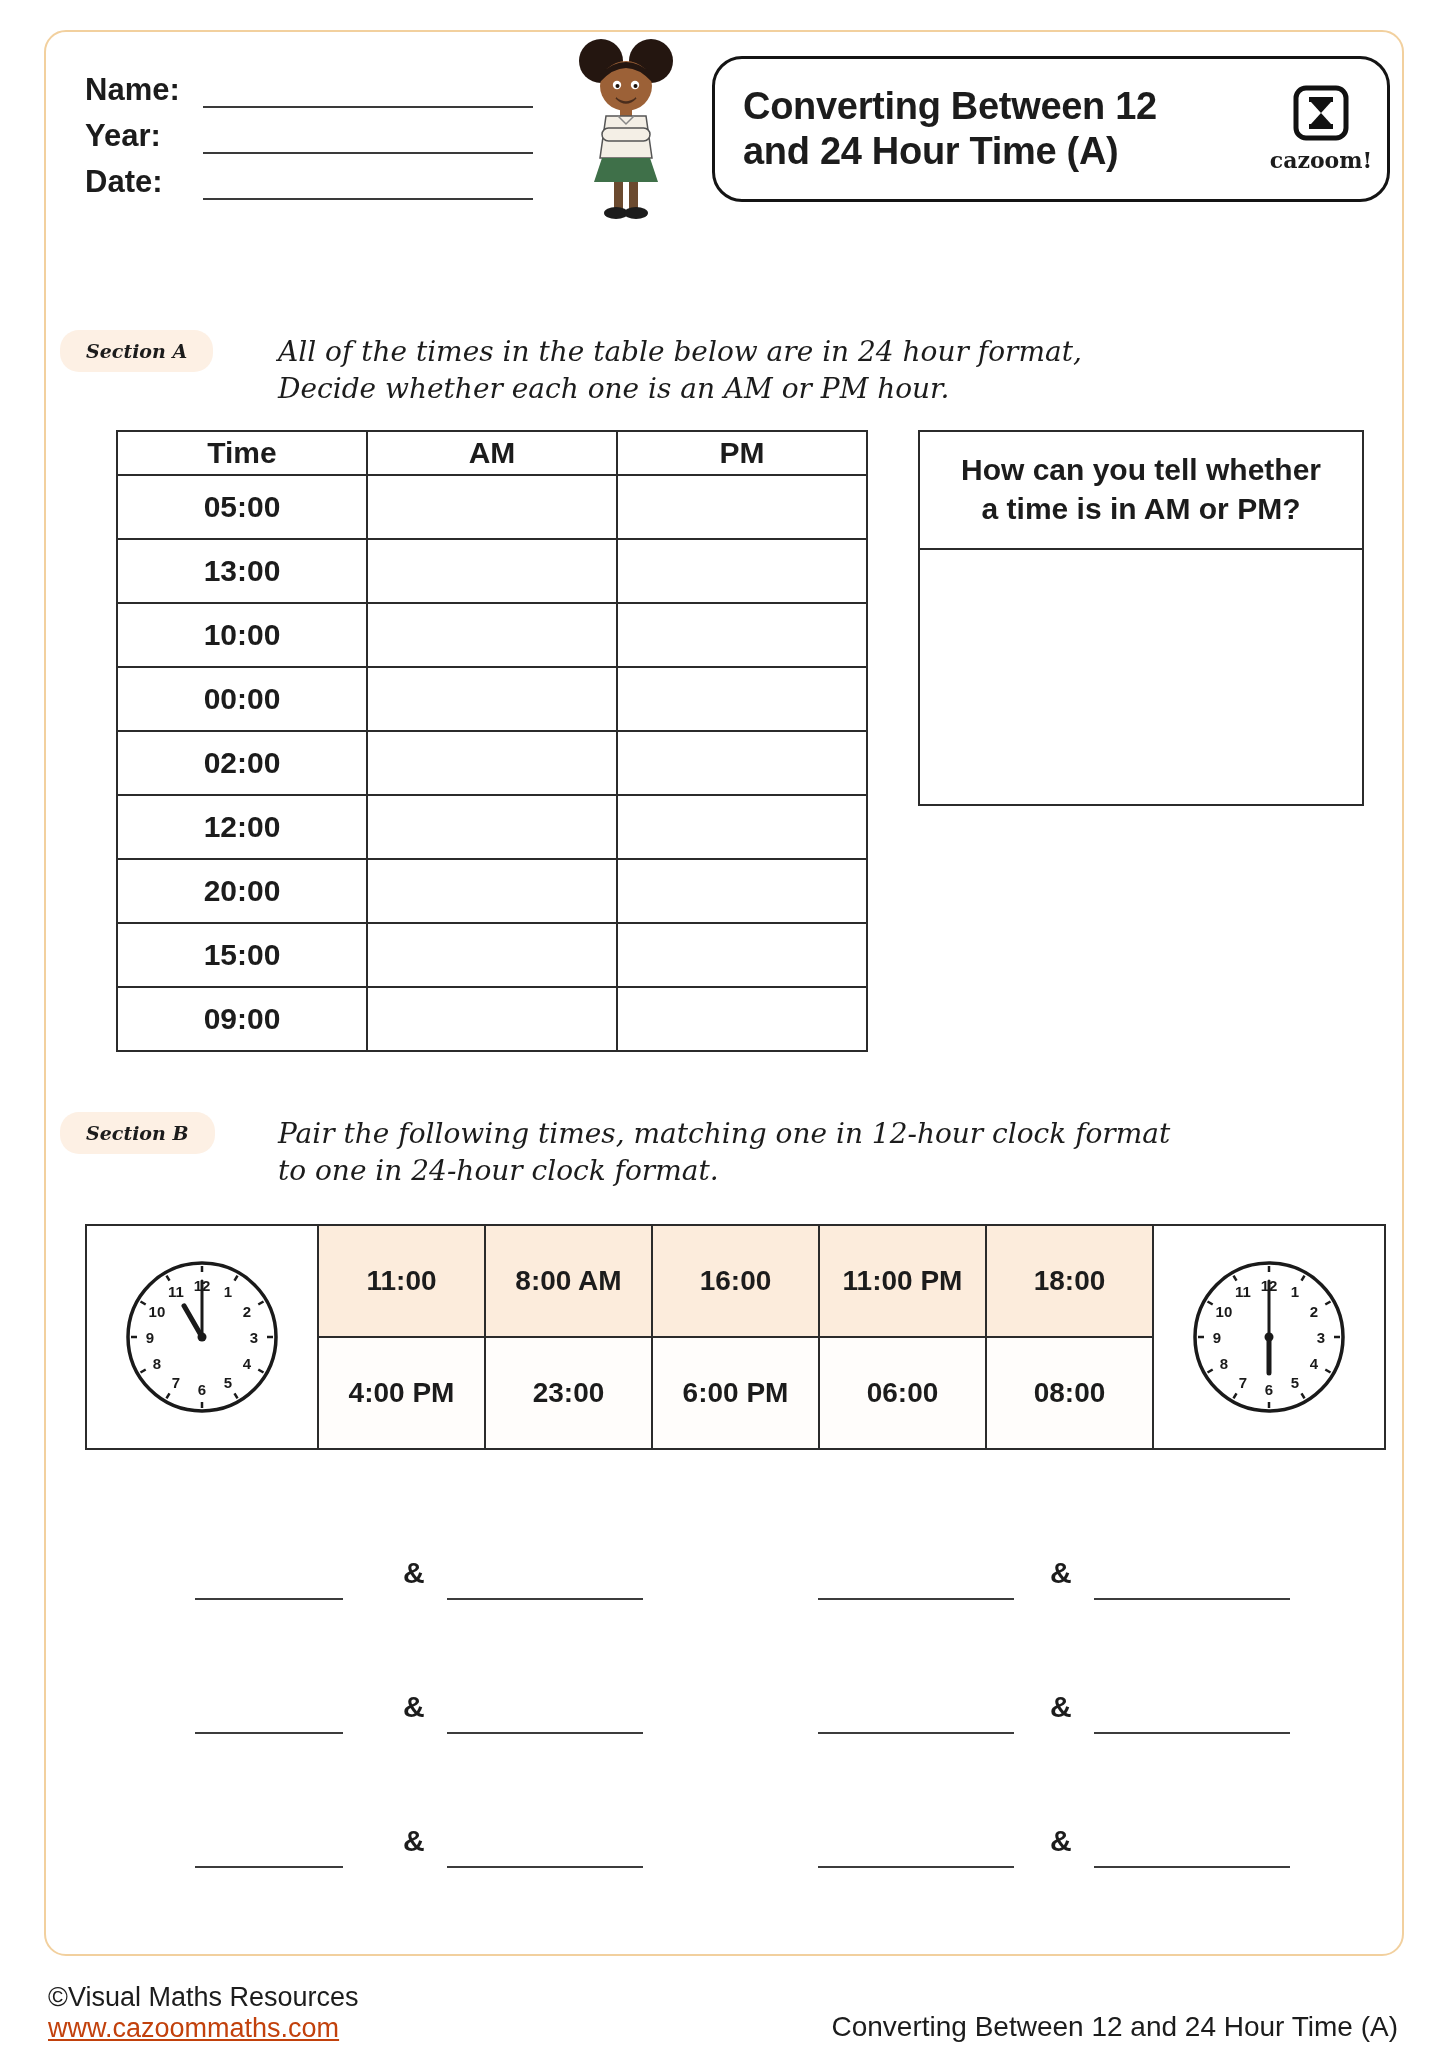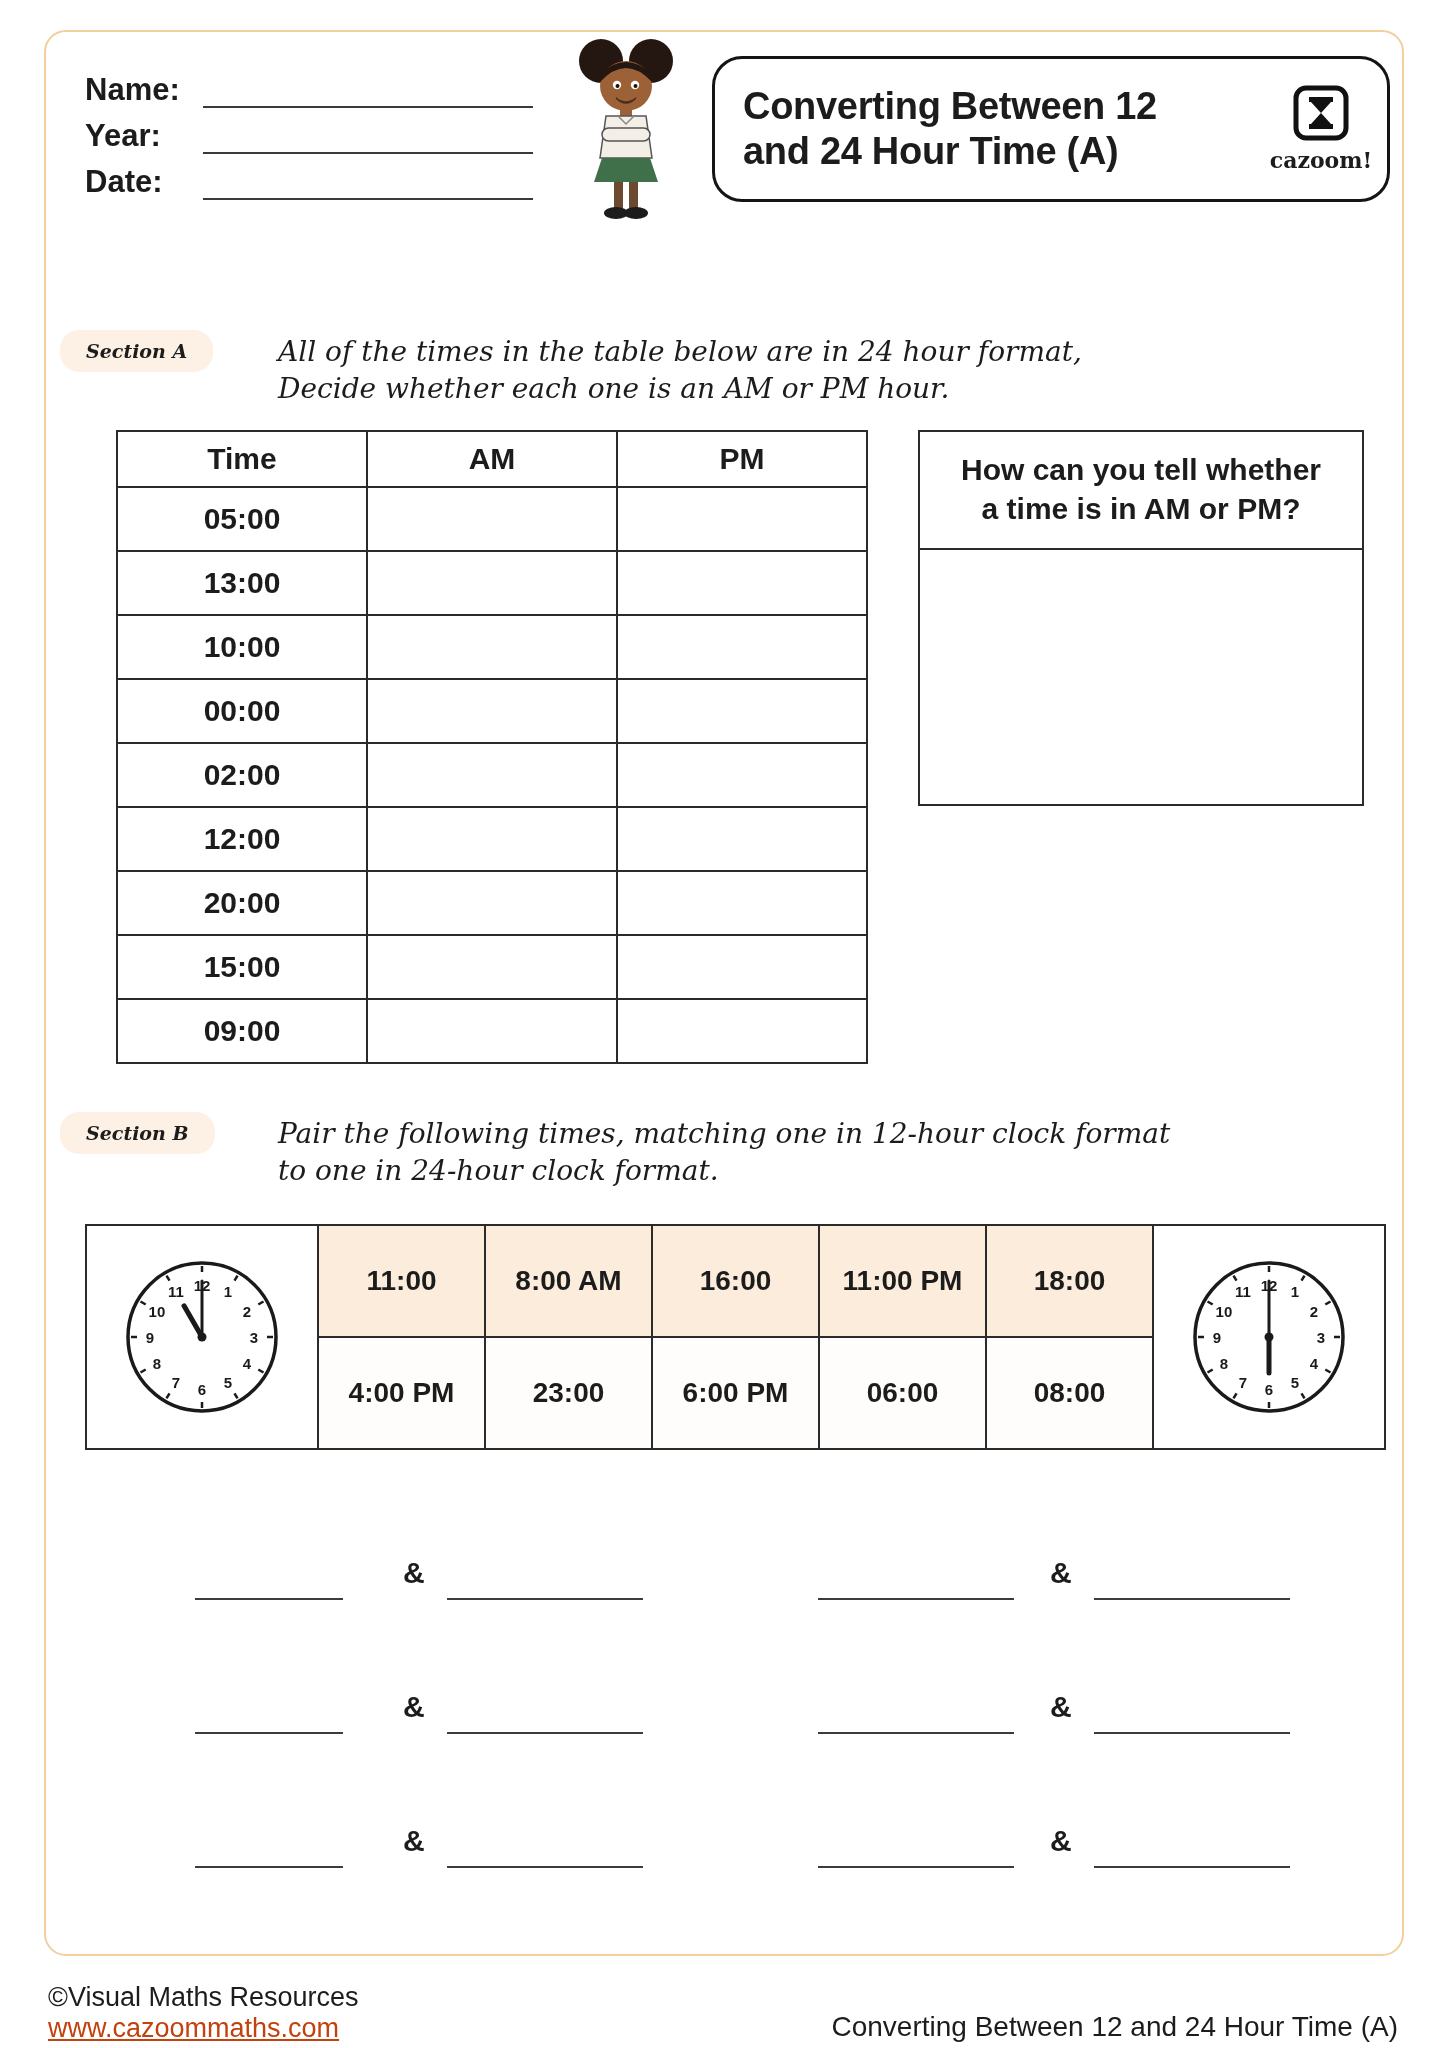--- a/index.html
+++ b/index.html
@@ -18,21 +18,21 @@
   .logo{position:absolute;right:14px;top:50%;transform:translateY(-50%);text-align:center;width:104px}
   .logo-text{font-family:"DejaVu Serif",serif;font-weight:bold;font-size:22px;margin-top:-2px}
 
   
   .section-chip{position:absolute;background:#fdf0e4;border-radius:19px;padding:10px 26px;font-family:"DejaVu Serif",serif;font-style:italic;font-weight:bold;font-size:19px}
   .instr{position:absolute;left:278px;font-family:"DejaVu Serif",serif;font-style:italic;font-size:28px;line-height:1.32}
 
   
   .tableA{position:absolute;left:116px;top:430px;border-collapse:collapse}
   .tableA th,.tableA td{border:2px solid #2b2b2b}
-  .tableA th{width:250px;height:56px;font-size:30px;font-weight:bold;text-align:center}
+  .tableA th{width:250px;height:44px;font-size:30px;font-weight:bold;text-align:center}
   .tableA td{height:64px}
   .tableA .time-cell{font-size:30px;font-weight:bold;text-align:center}
 
   .qbox{position:absolute;left:918px;top:430px;width:446px;height:376px;border:2px solid #2b2b2b;background:#fff}
   .qbox-title{font-size:30px;font-weight:bold;text-align:center;line-height:1.3;padding:18px 26px 20px;border-bottom:2px solid #2b2b2b}
 
   
   .tableB{position:absolute;left:85px;top:1224px;border-collapse:collapse}
   .tableB td{border:2px solid #2b2b2b;text-align:center;vertical-align:middle}
   .tableB .clock-cell{width:232px;background:#fff}

